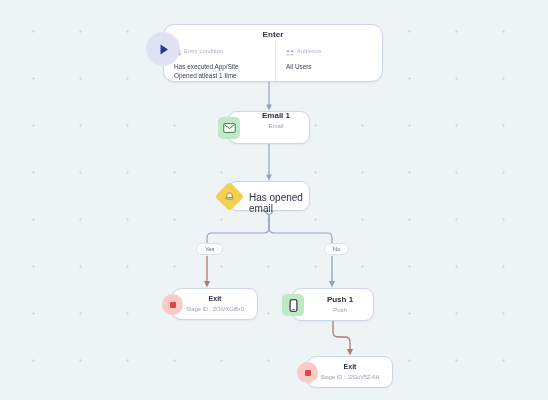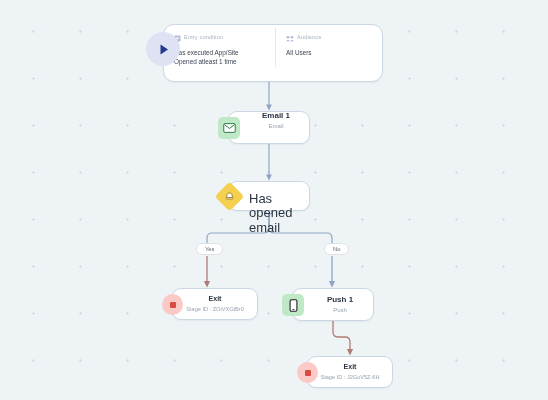--- a/index.html
+++ b/index.html
@@ -135,21 +135,21 @@
   #exit1-node  { left: 172px; top: 288px; width: 86px; height: 32px; }
   #push-node   { left: 292px; top: 288px; width: 82px; height: 33px; }
   #exit2-node  { left: 307px; top: 356px; width: 86px; height: 32px; }
 
   #email-node .node-title  { padding-left: 14px; }
   #email-node .node-sub    { padding-left: 14px; }
   #push-node  .node-title  { padding-top: 7px; padding-left: 14px; }
   #push-node  .node-sub    { padding-left: 14px; }
 
   #cond-node .cond-label {
-    font-size: 13px;
+    font-size: 10px;
     color: #2b3442;
     padding: 10px 6px 0 20px;
     line-height: 1.1;
   }
 
   .exit-title {
     font-size: 7px;
     font-weight: bold;
     color: #2b3442;
     text-align: center;
@@ -206,20 +206,21 @@
 
     <path d="M333,321 L333,332 Q333,337 338,337 L345,337 Q350,337 350,342 L350,353" stroke="#b07a77" stroke-width="1.3" fill="none" marker-end="url(#arrow-red)"></path>
   </svg>
 
   <div class="node" id="enter-node">
     <div class="play-badge">
       <svg width="15" height="15" viewBox="0 0 15 15">
         <path d="M4.5,2.6 L12,7.5 L4.5,12.4 Z" fill="#243a8f"></path>
       </svg>
     </div>
+    <div id="enter-header">Enter</div>
     <div id="enter-cols">
       <div class="enter-col">
         <div class="col-head">
           <span>
             <svg width="7" height="7" viewBox="0 0 10 10">
               <rect x="0.8" y="0.8" width="8.4" height="8.4" rx="1.2" fill="#aab6d8"></rect>
               <rect x="2.4" y="2.6" width="5.2" height="1" fill="#ffffff"></rect>
               <rect x="2.4" y="4.5" width="5.2" height="1" fill="#ffffff"></rect>
               <rect x="2.4" y="6.4" width="3.2" height="1" fill="#ffffff"></rect>
             </svg>

